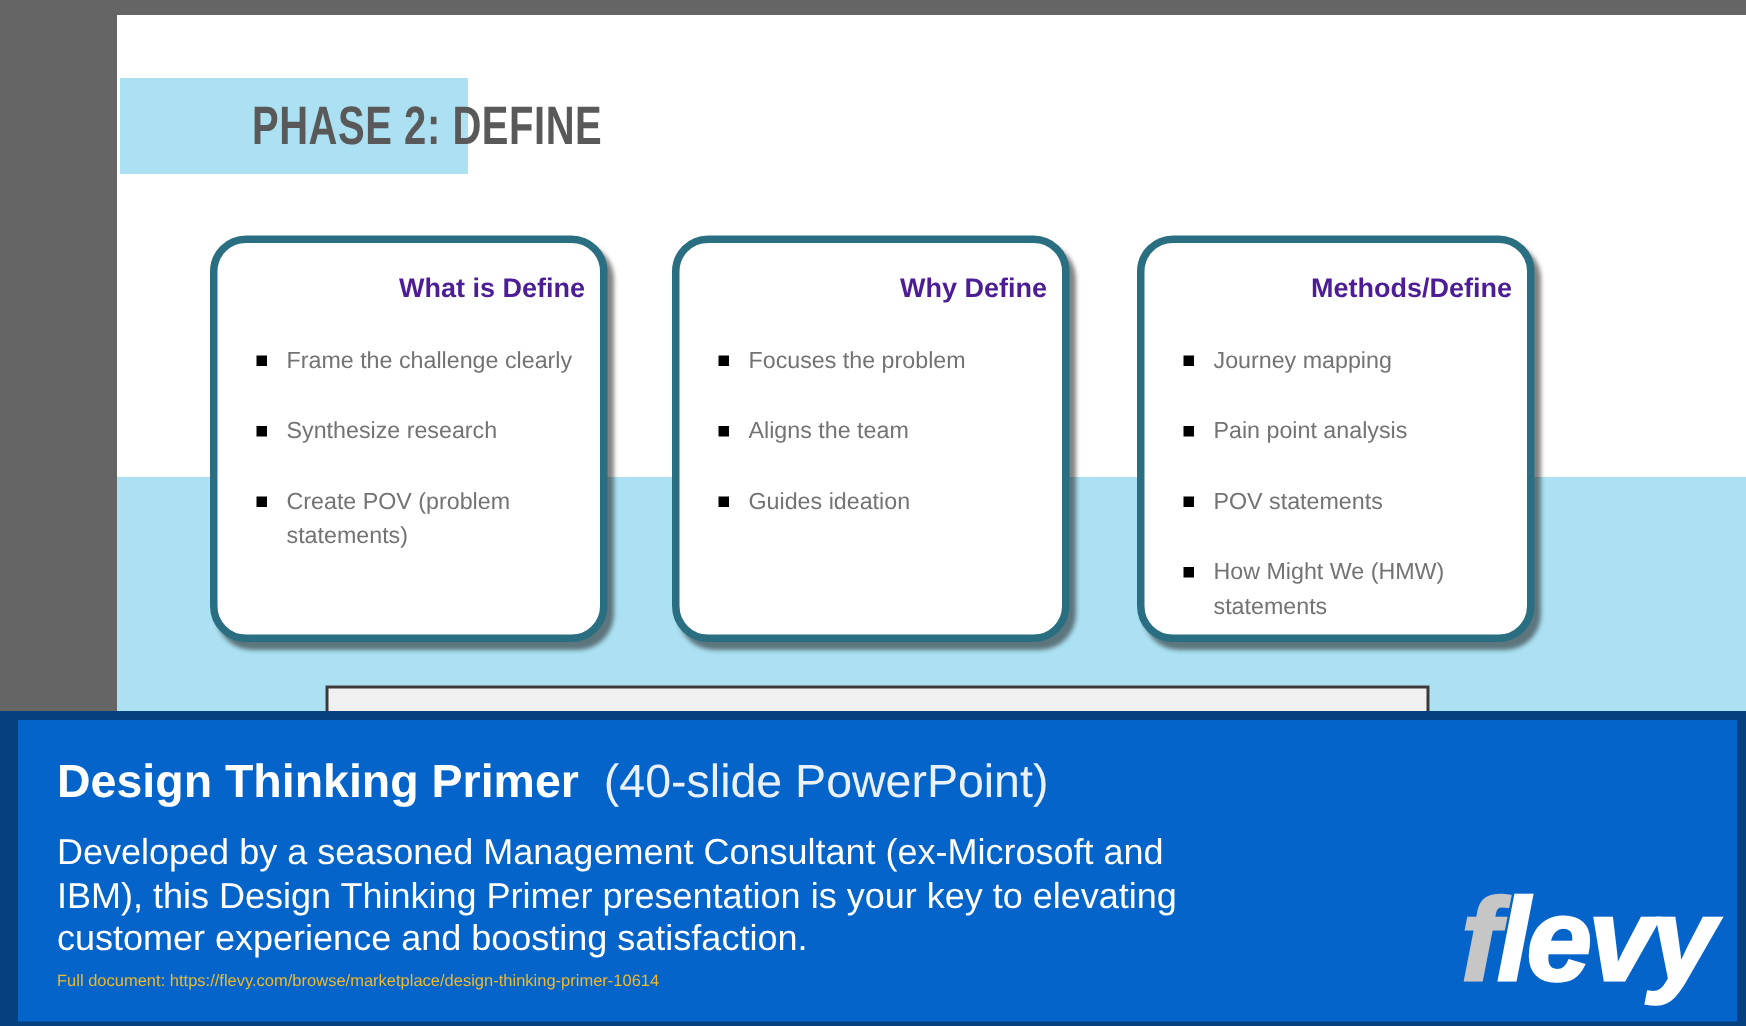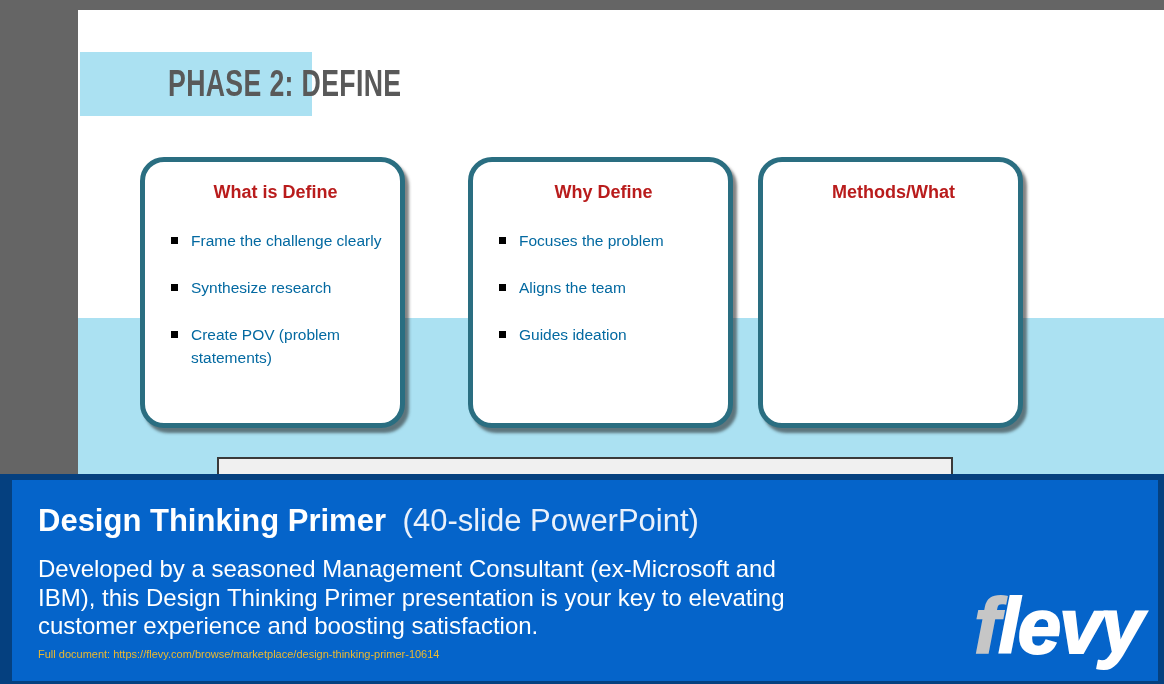--- a/index.html
+++ b/index.html
@@ -45,31 +45,31 @@
   .card {
     position: absolute; top: 147px;
     width: 265px; height: 271px;
     background: #ffffff;
     border: 5px solid #2a6e81;
     border-radius: 24px;
     box-shadow: 4px 5px 3px rgba(30, 30, 30, 0.55);
     padding: 14px 10px 0 16px;
   }
   .card-1 { left: 62px; }
-  .card-2 { left: 390px; }
+  .card-2 { left: 370px; }
   .card-3 { left: 680px; }
   .card h2 {
-    font-size: 18px; font-weight: 700; color: #b91c1c;
-    text-align: center; margin-top: 6px;
+    font-size: 18px; font-weight: 700; color: #4c1d95;
+    text-align: right; margin-top: 6px;
   }
   .card ul { list-style: none; margin-top: 26px; padding: 0 2px 0 10px; }
   .card li {
     display: flex; gap: 13px;
     margin-bottom: 24px;
-    font-size: 15.5px; line-height: 23px; color: #0369a1;
+    font-size: 15.5px; line-height: 23px; color: #737373;
   }
   .sq { flex: none; width: 7px; height: 7px; margin-top: 8px; background: #000; }
 
   .gray-box {
     position: absolute; left: 139px; top: 447px;
     width: 736px; height: 30px;
     background: #f0f0f0;
     border: 2px solid #3a3a3a;
   }
 
@@ -152,21 +152,39 @@
           <span>Aligns the team</span>
         </li>
         <li>
           <span class="sq"></span>
           <span>Guides ideation</span>
         </li>
       </ul>
     </section>
 
     <section class="card card-3">
-      <h2>Methods/What</h2>
+      <h2>Methods/Define</h2>
+      <ul>
+        <li>
+          <span class="sq"></span>
+          <span>Journey mapping</span>
+        </li>
+        <li>
+          <span class="sq"></span>
+          <span>Pain point analysis</span>
+        </li>
+        <li>
+          <span class="sq"></span>
+          <span>POV statements</span>
+        </li>
+        <li>
+          <span class="sq"></span>
+          <span>How Might We (HMW) statements</span>
+        </li>
+      </ul>
     </section>
 
     <div class="gray-box"></div>
   </div>
 
   <footer class="banner">
     <div class="banner-text">
       <div class="banner-title-row">
         <span class="banner-title">Design Thinking Primer</span>
         <span class="banner-subtitle">(40-slide PowerPoint)</span>

